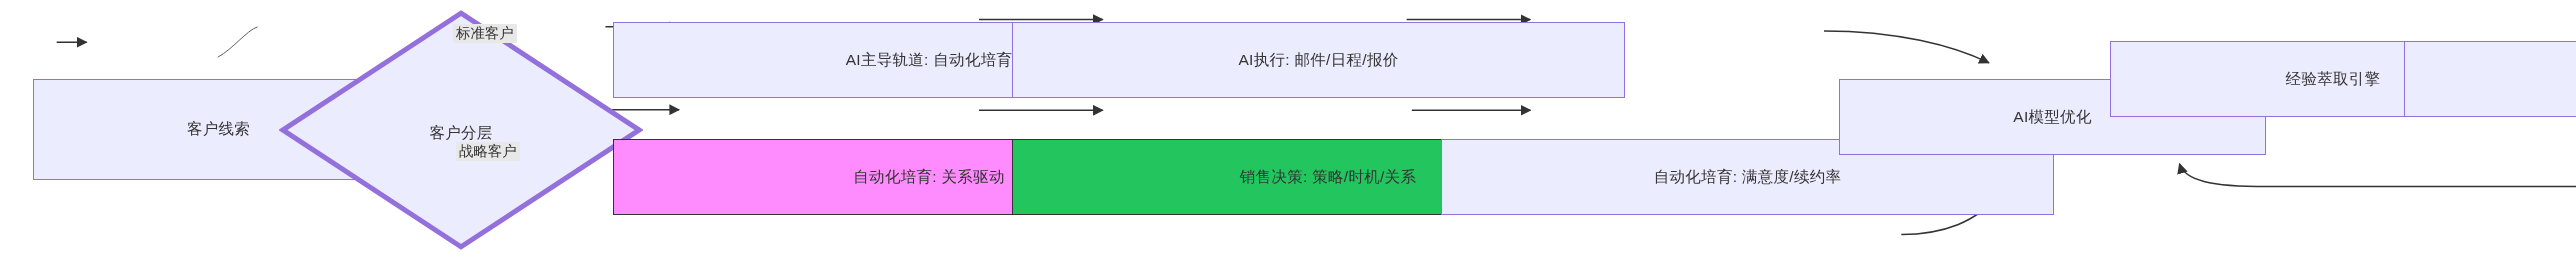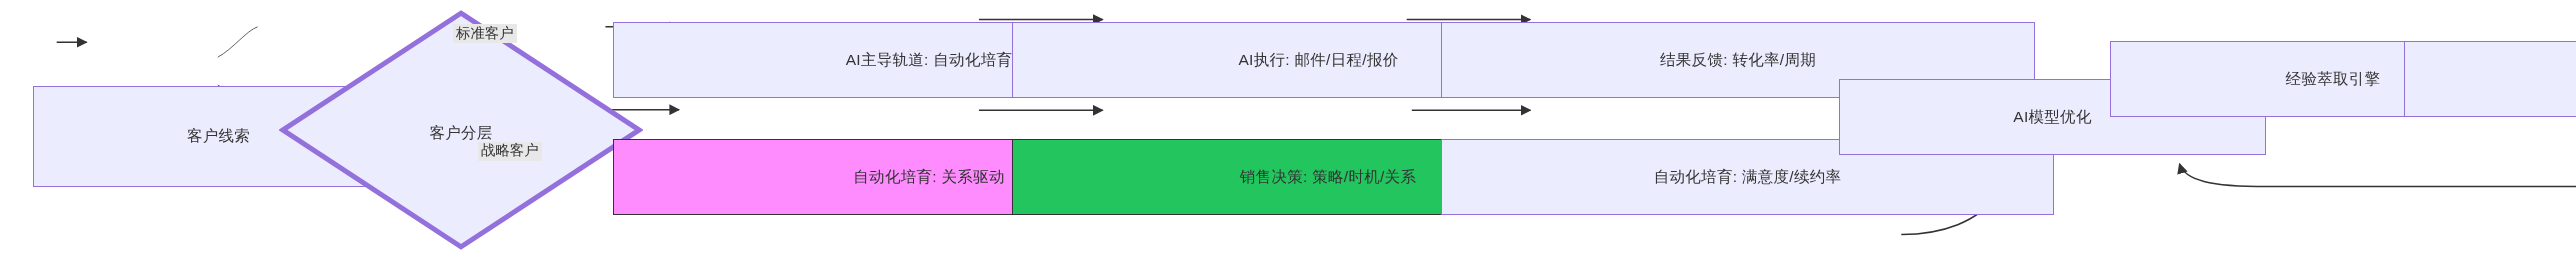--- a/index.html
+++ b/index.html
@@ -114,42 +114,39 @@
 
     <path d="M 4255,188 C 4340,180 4380,140 4440,128" fill="none" stroke="#333333" stroke-width="3" marker-end="url(#arrow)"></path>
 
     <path d="M 4890,104 L 5078,104" fill="none" stroke="#333333" stroke-width="3" marker-end="url(#arrow)"></path>
 
     <path d="M 5440,128 C 5530,140 5580,170 5640,188" fill="none" stroke="#333333" stroke-width="3" marker-end="url(#arrow)"></path>
 
     <path d="M 5640,330 C 5560,352 5400,362 5000,362 L 4400,362 C 4290,362 4240,350 4230,318" fill="none" stroke="#333333" stroke-width="3" marker-end="url(#arrow)"></path>
   </svg>
 
-  <div class="node rect" style="left: 33px; top: 86px; width: 371px; height: 101px;">
+  <div class="node rect" style="left: 33px; top: 79px; width: 371px; height: 101px;">
     <span>客户线索</span>
   </div>
 
   <div class="node diamond" style="left: 279px; top: 9.5px; width: 364px; height: 240px;">
     <svg class="diamond-shape" viewBox="0 0 196 152" preserveAspectRatio="none" xmlns="http://www.w3.org/2000/svg">
       <polygon points="98,2 194,76 98,150 2,76" fill="#ececff" stroke="#9370db" stroke-width="3"></polygon>
     </svg>
     <span class="diamond-label">客户分层</span>
   </div>
 
   <div class="node rect" style="left: 613px; top: 22px; width: 632px; height: 76px;">
     <span>AI主导轨道: 自动化培育</span>
   </div>
 
   <div class="node rect" style="left: 1012px; top: 22px; width: 613px; height: 76px;">
     <span>AI执行: 邮件/日程/报价</span>
   </div>
 
-  <div class="node rect" style="left: 1441px; top: 22px; width: 594px; height: 76px;">
-    <span>结果反馈: 转化率/周期</span>
-  </div>
 
   <div class="node highlight-pink" style="left: 613px; top: 139px; width: 632px; height: 76px;">
     <span>自动化培育: 关系驱动</span>
   </div>
 
   <div class="node highlight-blue" style="left: 1012px; top: 139px; width: 632px; height: 76px;">
     <span>销售决策: 策略/时机/关系</span>
   </div>
 
   <div class="node rect" style="left: 1441px; top: 139px; width: 613px; height: 76px;">
@@ -165,18 +162,18 @@
   </div>
 
   <div class="node rect" style="left: 2404px; top: 41px; width: 464px; height: 76px;">
     
   </div>
 
   <div class="edge-label" style="left: 453px; top: 24px;">
     <span>标准客户</span>
   </div>
 
-  <div class="edge-label" style="left: 478px; top: 142px; font-family: Liberation Mono, monospace;">
+  <div class="edge-label" style="left: 456px; top: 142px;">
     <span>战略客户</span>
   </div>
 
 </div>
 
 
 </body></html>

